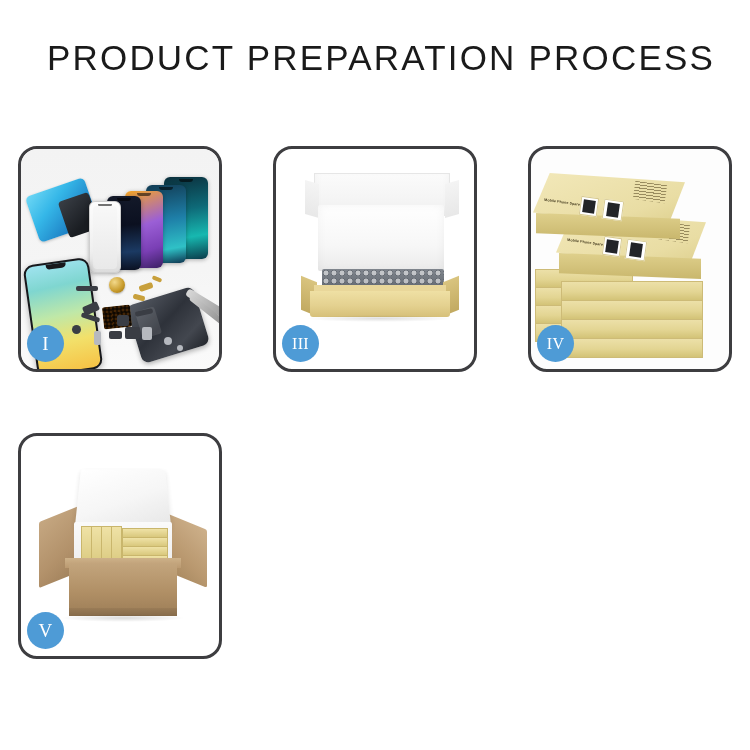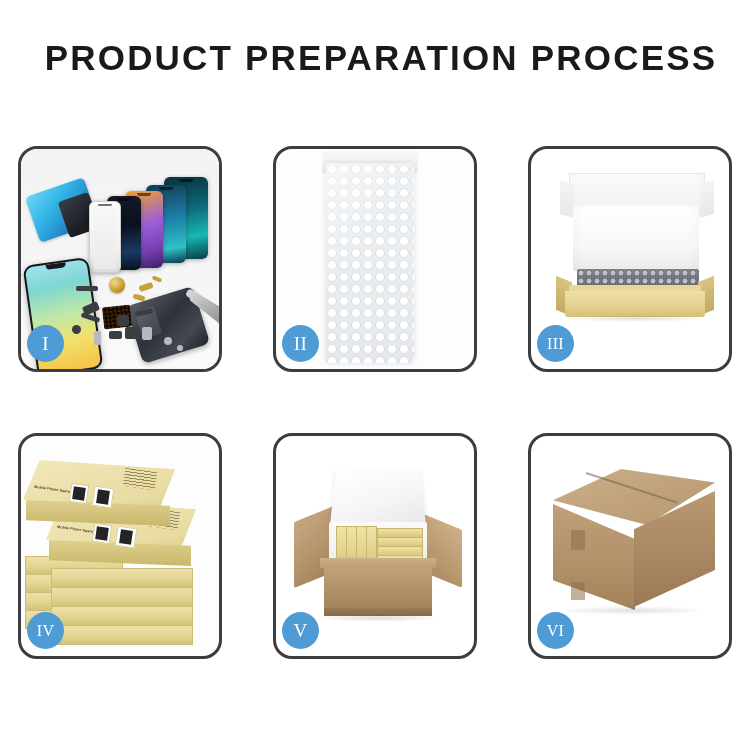--- a/index.html
+++ b/index.html
@@ -23,21 +23,21 @@
   .header {
     position: absolute;
     top: 36px;
     left: 0;
     width: 750px;
     text-align: center;
   }
   .title {
     font-family: "Liberation Sans", sans-serif;
     font-size: 35px;
-    font-weight: 700;
+    font-weight: 400;
     letter-spacing: 2.2px;
     color: #1a1a1a;
     line-height: 44px;
     white-space: nowrap;
     margin-left: 12px;
   }
   .subtitle {
     font-family: "Liberation Sans", sans-serif;
     font-size: 14.5px;
     font-weight: 400;
@@ -469,34 +469,20 @@
         <div class="prt silver" style="left:121px;top:178px;width:10px;height:13px;border-radius:2px;"></div>
         <div class="prt" style="left:114px;top:161px;width:18px;height:5px;transform:rotate(-12deg);"></div>
         <div class="prt gold" style="left:131px;top:128px;width:10px;height:4px;transform:rotate(22deg);"></div>
         <div class="prt" style="left:51px;top:176px;width:9px;height:9px;border-radius:50%;"></div>
         <div class="prt silver" style="left:143px;top:188px;width:8px;height:8px;border-radius:50%;"></div>
         <div class="prt silver" style="left:156px;top:196px;width:6px;height:6px;border-radius:50%;"></div>
       </div>
       <div class="badge">I</div>
     </div>
 
-    <div class="panel p2">
-      <div class="panel-photo">
-        <div class="bwtop"></div>
-        <div class="scrn"></div>
-        <div class="flex"></div>
-        <div class="tab" style="left:75px;top:26px;"></div>
-        <div class="tab" style="left:76px;top:96px;"></div>
-        <div class="tab" style="left:64px;top:188px;height:18px;"></div>
-        <div class="tab" style="left:118px;top:184px;height:18px;"></div>
-        <div class="bw"></div>
-        <div class="glare"></div>
-      </div>
-      <div class="badge">II</div>
-    </div>
 
     <div class="panel p3">
       <div class="panel-photo">
         <div class="lid"></div>
         <div class="foam"></div>
         <div class="bub"></div>
         <div class="kraft-left"></div>
         <div class="kraft-right"></div>
         <div class="kraft-top"></div>
         <div class="kraft-front"></div>
@@ -563,27 +549,15 @@
         <div class="ybox" style="left:101px;top:110px;width:44px;height:8px;"></div>
         <div class="ybox" style="left:101px;top:119px;width:44px;height:8px;"></div>
 
         <div class="carton-top"></div>
         <div class="carton-front"></div>
         <div class="shadow"></div>
       </div>
       <div class="badge">V</div>
     </div>
 
-    <div class="panel p6">
-      <div class="panel-photo">
-        <div class="face-top"></div>
-        <div class="face-left"></div>
-        <div class="face-right"></div>
-        <div class="seam"></div>
-        <div class="tape" style="left:40px;top:94px;width:14px;height:20px;"></div>
-        <div class="tape" style="left:40px;top:146px;width:14px;height:18px;"></div>
-        <div class="shadow"></div>
-      </div>
-      <div class="badge wide">VI</div>
-    </div>
 
   </div>
 </div>
 
 </body></html>

